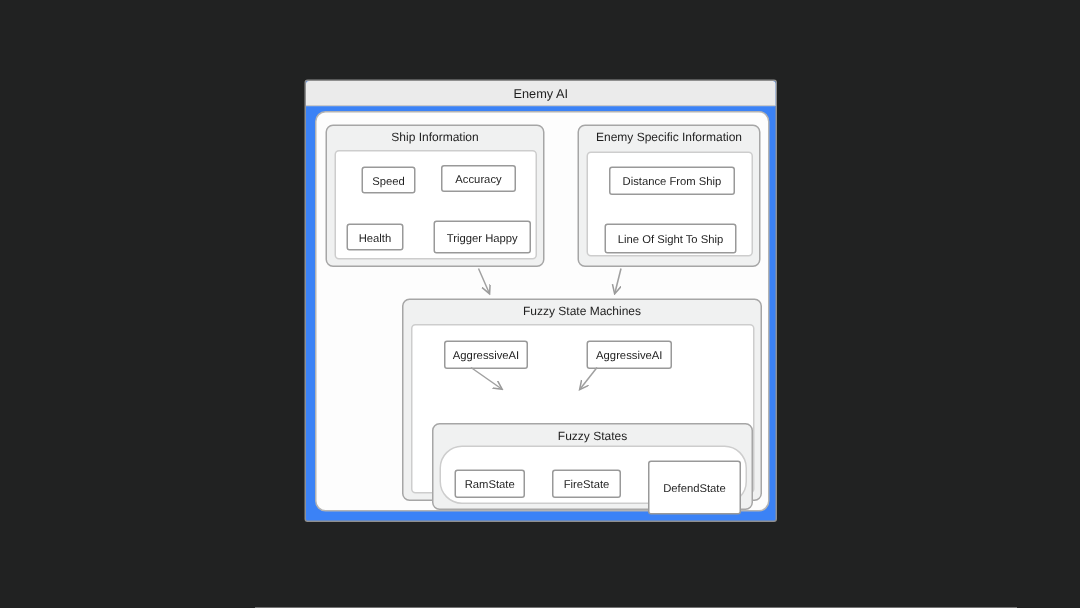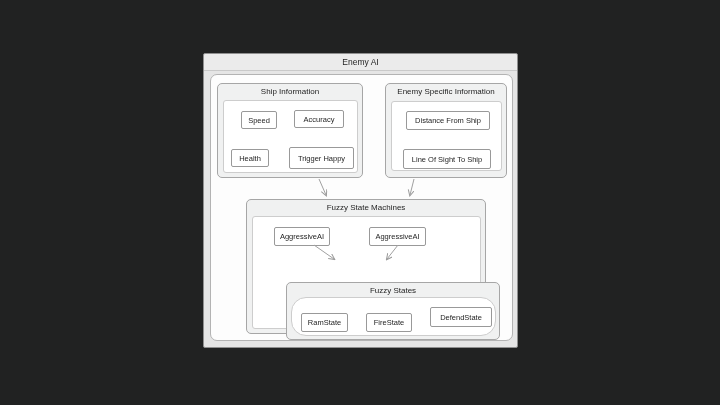--- a/index.html
+++ b/index.html
@@ -7,21 +7,21 @@
   body { font-family:"Liberation Sans", sans-serif; }
 
   .stage {
     position:relative; width:720px; height:405px;
     background:#212222;
   }
 
   
   .canvas {
     position:absolute; left:203px; top:53px; width:315px; height:295px;
-    background:#e5e5e5; border:1px solid #8f8f8f; border-radius:2px;
+    background:#3b82f6; border:1px solid #8f8f8f; border-radius:2px;
   }
   .canvas-titlebar {
     position:absolute; left:0; top:0; width:100%; height:17px;
     background:#ebebeb; border-bottom:1px solid #c9c9c9;
     text-align:center; font-size:8.5px; line-height:16px; color:#1f1f1f;
     border-radius:2px 2px 0 0;
   }
   .main-panel {
     position:absolute; left:6px; top:20px; width:303px; height:267px;
     background:#fdfdfd; border:1px solid #b3b3b3; border-radius:7px;
@@ -39,42 +39,42 @@
   }
   .group-inner {
     position:absolute; background:#ffffff;
     border:1px solid #cdcdcd; border-radius:3px;
   }
 
   .g-ship  { left:13px;  top:29px;  width:146px; height:95px; }
   .g-ship  .group-inner { left:5px; top:16px; width:135px; height:73px; }
   .g-enemy { left:181px; top:29px;  width:122px; height:95px; }
   .g-enemy .group-inner { left:5px; top:17px; width:111px; height:70px; }
-  .g-fsm   { left:42px;  top:145px; width:240px; height:135px; }
+  .g-fsm   { left:64px;  top:145px; width:240px; height:135px; }
   .g-fsm   .group-inner { left:5px; top:16px; width:229px; height:113px; }
-  .g-fuzzy { left:13px;  top:65px;  width:214px; height:58px;margin-left:20px; }
+  .g-fuzzy { left:13px;  top:65px;  width:214px; height:58px; }
   .g-fuzzy .group-inner { left:4px; top:14px; width:205px; height:39px;border-radius:15px; }
 
   
   .node {
     position:absolute; display:flex; align-items:center; justify-content:center;
     background:#ffffff; border:1px solid #999999; border-radius:2px;
     font-size:7.5px; color:#1e1e1e; white-space:nowrap;
   }
   .n-speed    { left:17px;  top:10px; width:36px; height:18px; }
   .n-accuracy { left:70px;  top:9px;  width:50px; height:18px; }
   .n-health   { left:7px;   top:48px; width:38px; height:18px; }
   .n-trigger  { left:65px;  top:46px; width:65px; height:22px; }
   .n-distance { left:14px;  top:9px;  width:84px; height:19px; }
   .n-los      { left:11px;  top:47px; width:88px; height:20px; }
   .n-aggr     { left:21px;  top:10px; width:56px; height:19px;text-align:right; }
   .n-def      { left:116px; top:10px; width:57px; height:19px; }
   .n-ram      { left:9px;   top:15px; width:47px; height:19px; }
   .n-fire     { left:74px;  top:15px; width:46px; height:19px;text-align:center; }
-  .n-defend   { left:138px; top:9px;  width:62px; height:20px; }
+  .n-defend   { left:138px; top:9px;  width:62px; height:36px; }
 
   .arrows {
     position:absolute; left:0; top:0; width:315px; height:295px;
     pointer-events:none;
   }
 </style>
 </head>
 <body>
 
 <div class="stage">

